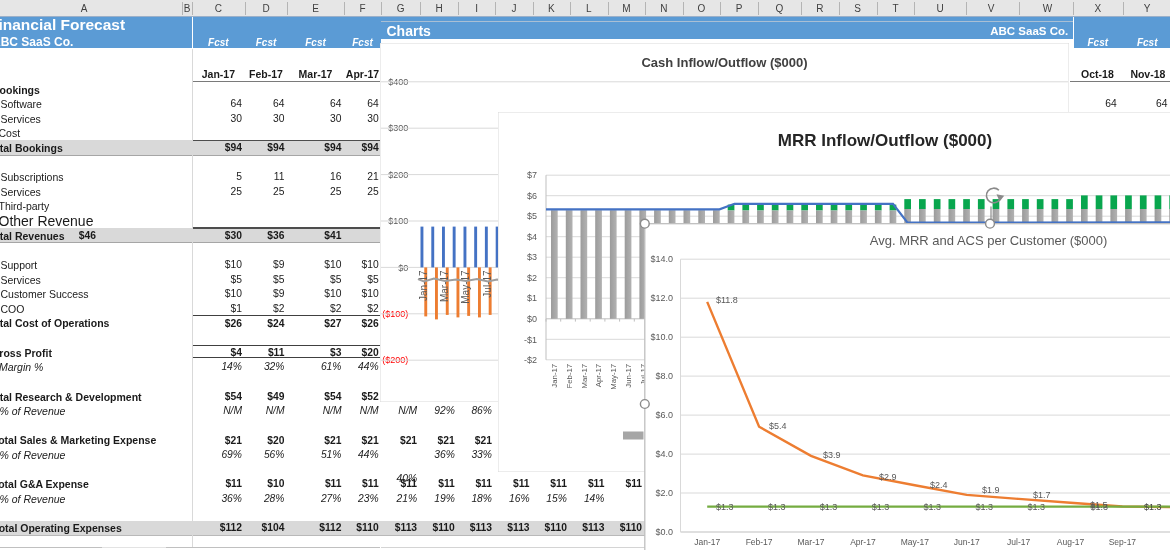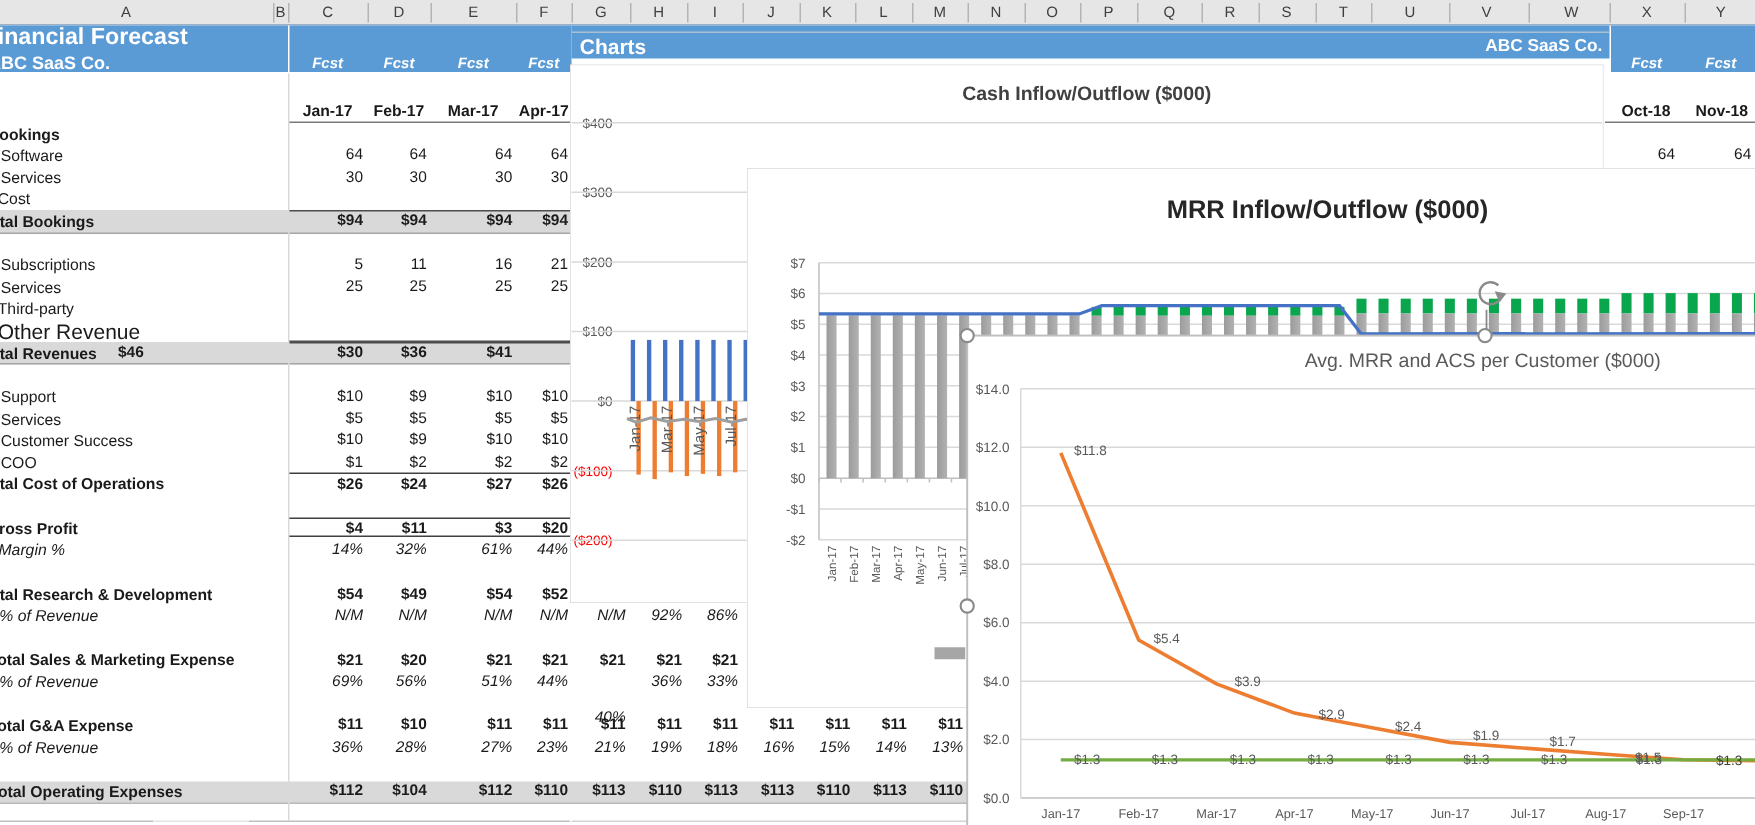--- a/index.html
+++ b/index.html
@@ -202,21 +202,20 @@
 <div style="position:absolute;top:478.4px;font-size:10.3px;line-height:12.8px;color:#1a1a1a;white-space:nowrap;font-weight:700;left:229.6px;width:300px;text-align:right;">$11</div>
 <div style="position:absolute;top:478.4px;font-size:10.3px;line-height:12.8px;color:#1a1a1a;white-space:nowrap;font-weight:700;left:266.9px;width:300px;text-align:right;">$11</div>
 <div style="position:absolute;top:478.4px;font-size:10.3px;line-height:12.8px;color:#1a1a1a;white-space:nowrap;font-weight:700;left:304.5px;width:300px;text-align:right;">$11</div>
 <div style="position:absolute;top:478.4px;font-size:10.3px;line-height:12.8px;color:#1a1a1a;white-space:nowrap;font-weight:700;left:342.1px;width:300px;text-align:right;">$11</div>
 <div style="position:absolute;top:493.0px;font-size:10.3px;line-height:12.8px;color:#1a1a1a;white-space:nowrap;font-style:italic;left:117.1px;width:300px;text-align:right;">21%</div>
 <div style="position:absolute;top:493.0px;font-size:10.3px;line-height:12.8px;color:#1a1a1a;white-space:nowrap;font-style:italic;left:154.8px;width:300px;text-align:right;">19%</div>
 <div style="position:absolute;top:493.0px;font-size:10.3px;line-height:12.8px;color:#1a1a1a;white-space:nowrap;font-style:italic;left:192.0px;width:300px;text-align:right;">18%</div>
 <div style="position:absolute;top:493.0px;font-size:10.3px;line-height:12.8px;color:#1a1a1a;white-space:nowrap;font-style:italic;left:229.6px;width:300px;text-align:right;">16%</div>
 <div style="position:absolute;top:493.0px;font-size:10.3px;line-height:12.8px;color:#1a1a1a;white-space:nowrap;font-style:italic;left:266.9px;width:300px;text-align:right;">15%</div>
 <div style="position:absolute;top:493.0px;font-size:10.3px;line-height:12.8px;color:#1a1a1a;white-space:nowrap;font-style:italic;left:304.5px;width:300px;text-align:right;">14%</div>
-<div style="position:absolute;top:493.0px;font-size:10.3px;line-height:12.8px;color:#1a1a1a;white-space:nowrap;font-style:italic;left:342.1px;width:300px;text-align:right;">13%</div>
 <div style="position:absolute;top:522.2px;font-size:10.3px;line-height:12.8px;color:#1a1a1a;white-space:nowrap;font-weight:700;left:117.1px;width:300px;text-align:right;">$113</div>
 <div style="position:absolute;top:522.2px;font-size:10.3px;line-height:12.8px;color:#1a1a1a;white-space:nowrap;font-weight:700;left:154.8px;width:300px;text-align:right;">$110</div>
 <div style="position:absolute;top:522.2px;font-size:10.3px;line-height:12.8px;color:#1a1a1a;white-space:nowrap;font-weight:700;left:192.0px;width:300px;text-align:right;">$113</div>
 <div style="position:absolute;top:522.2px;font-size:10.3px;line-height:12.8px;color:#1a1a1a;white-space:nowrap;font-weight:700;left:229.6px;width:300px;text-align:right;">$113</div>
 <div style="position:absolute;top:522.2px;font-size:10.3px;line-height:12.8px;color:#1a1a1a;white-space:nowrap;font-weight:700;left:266.9px;width:300px;text-align:right;">$110</div>
 <div style="position:absolute;top:522.2px;font-size:10.3px;line-height:12.8px;color:#1a1a1a;white-space:nowrap;font-weight:700;left:304.5px;width:300px;text-align:right;">$113</div>
 <div style="position:absolute;top:522.2px;font-size:10.3px;line-height:12.8px;color:#1a1a1a;white-space:nowrap;font-weight:700;left:342.1px;width:300px;text-align:right;">$110</div>
 <div style="position:absolute;left:192.0px;top:48.5px;width:1.0px;height:498.5px;background:#d9d9d9;"></div>
 <div style="position:absolute;left:0.0px;top:546.6px;width:102.0px;height:1.0px;background:#c0c0c0;"></div>
 <div style="position:absolute;left:102.0px;top:546.6px;width:64.0px;height:1.0px;background:#e3e3e3;"></div>

